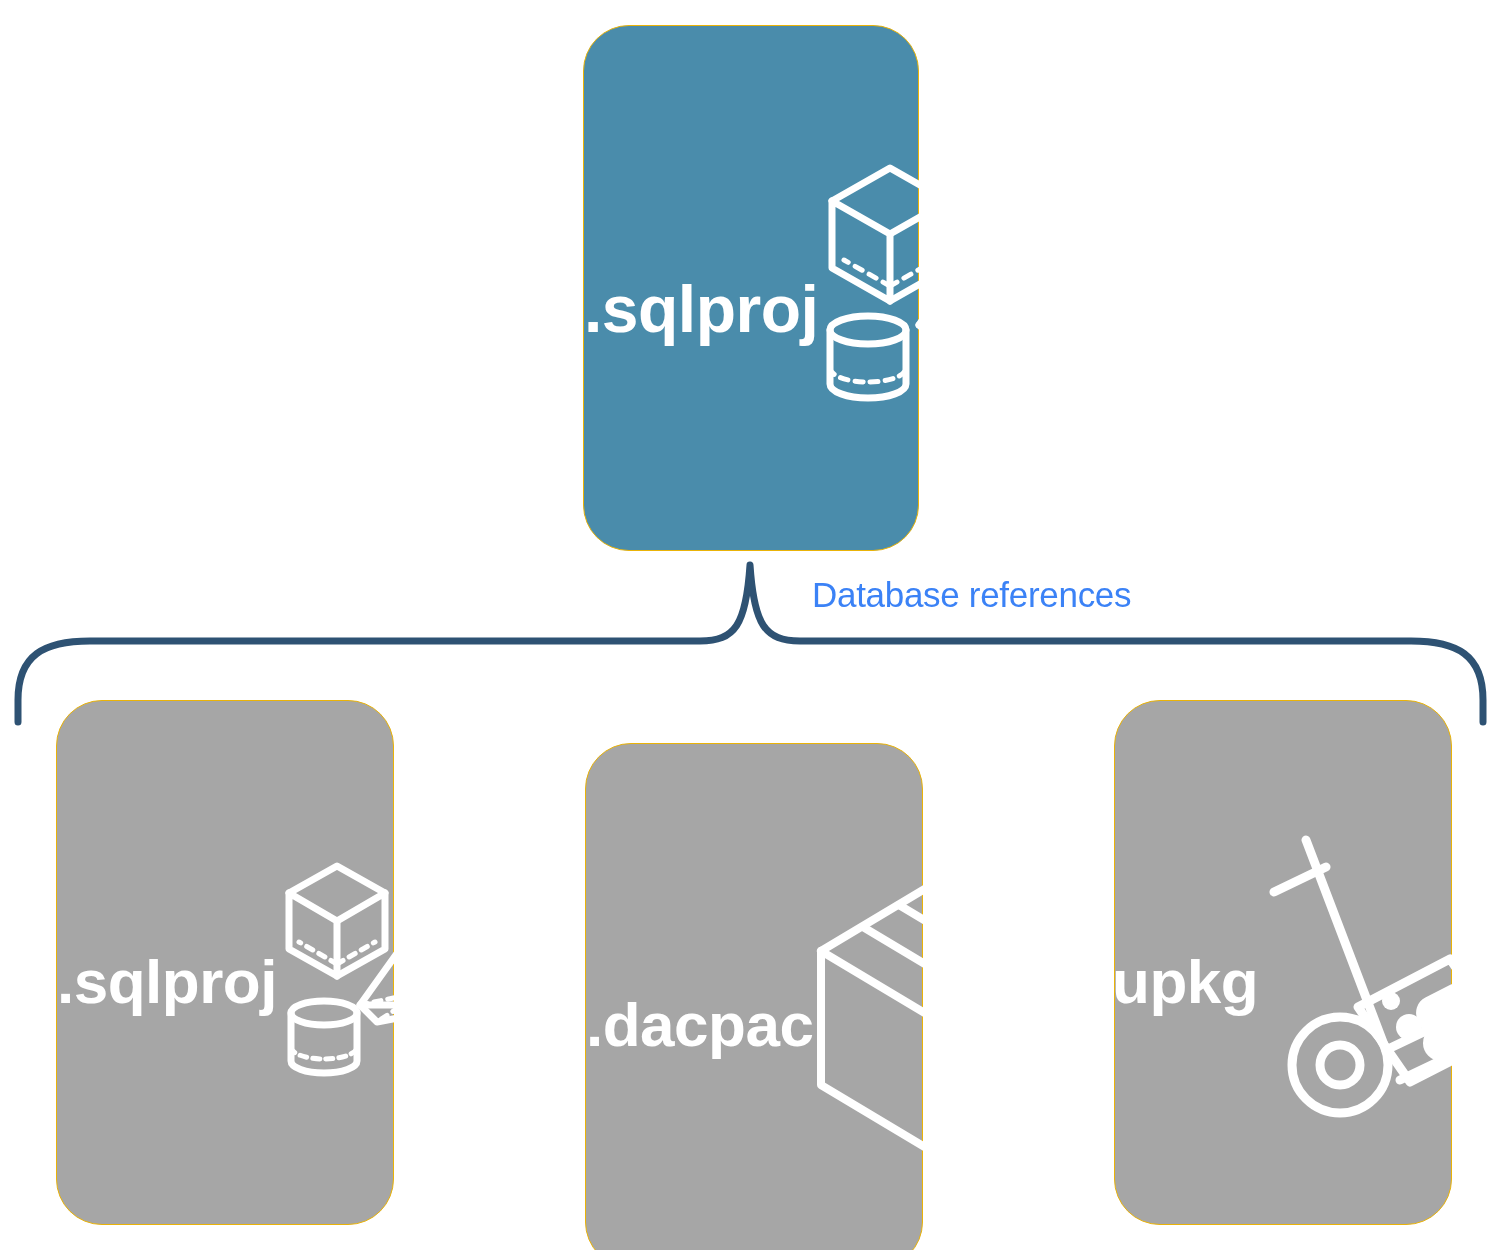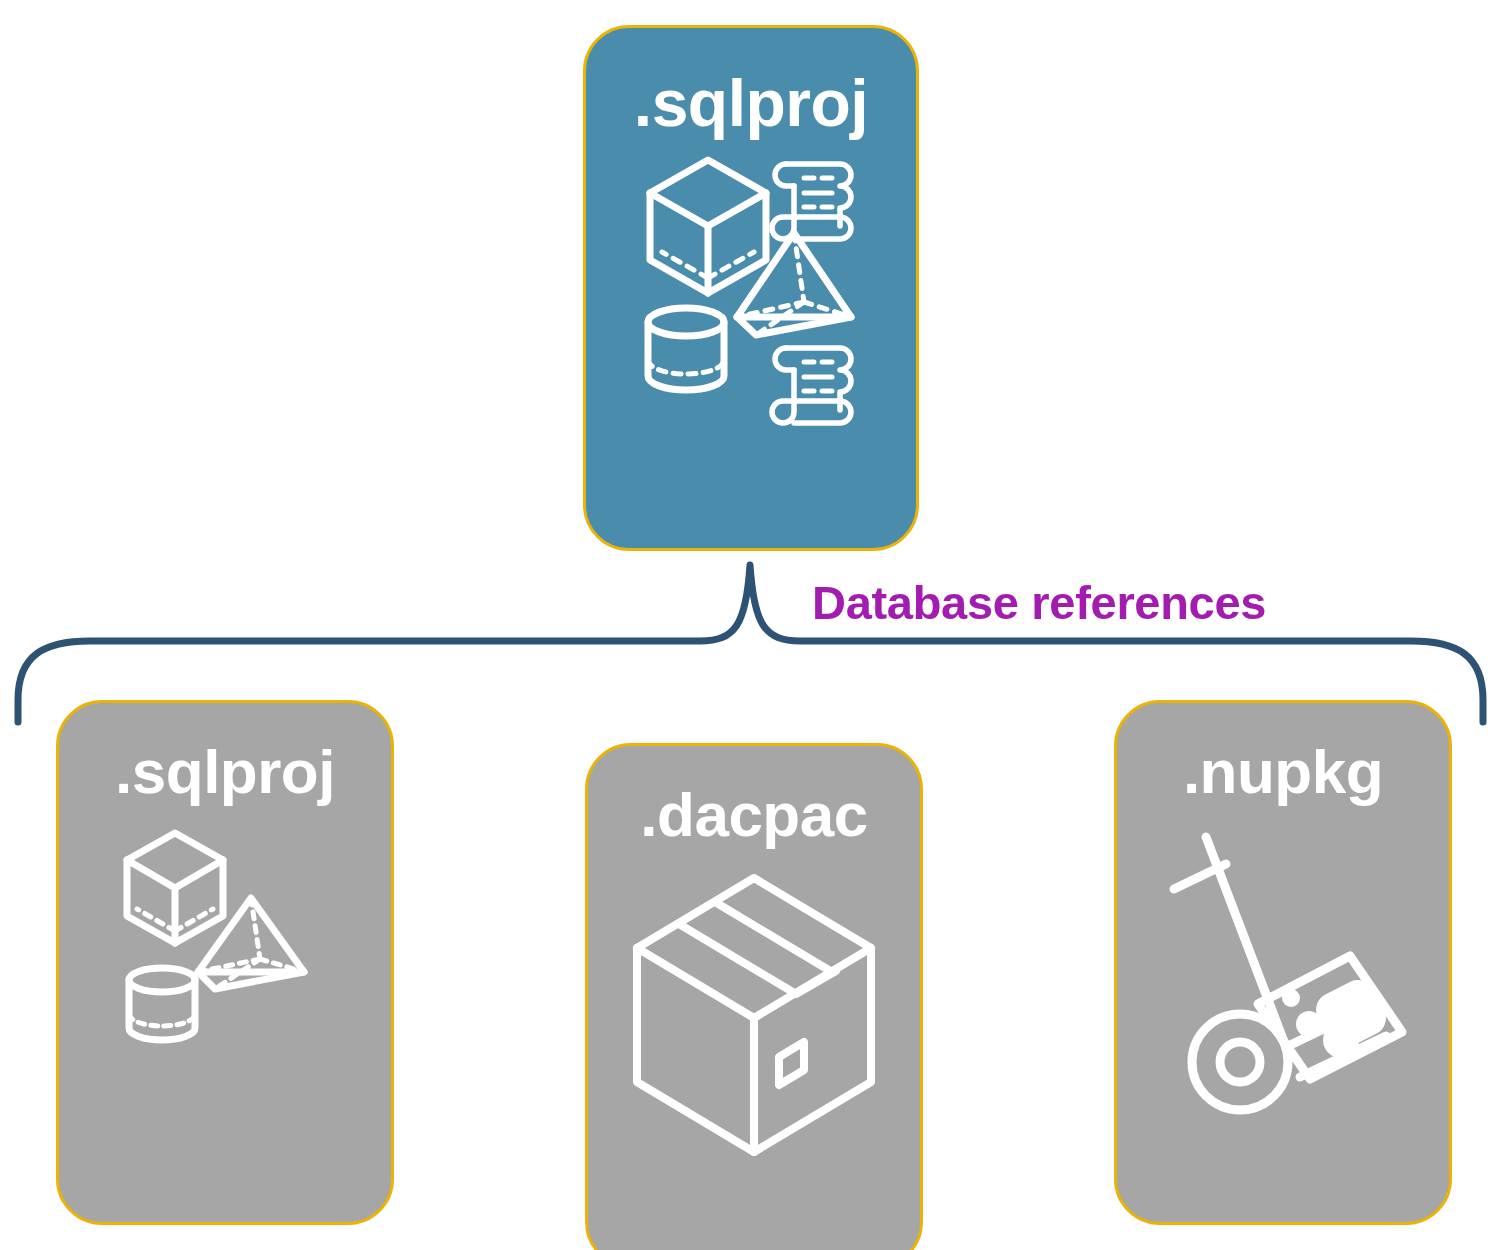--- a/index.html
+++ b/index.html
@@ -16,23 +16,22 @@
     position: relative;
     width: 1500px;
     height: 1250px;
     background: #ffffff;
     overflow: hidden;
   }
   .node {
     position: absolute;
     box-sizing: border-box;
     border-radius: 46px;
-    border: 3px solid #eab308;
+    border: 1px solid #eab308;
     display: flex;
-    flex-direction: column;
     align-items: center;
   }
   .node-title {
     font-weight: 700;
     color: #ffffff;
     letter-spacing: -0.5px;
     line-height: 1;
     user-select: none;
     white-space: nowrap;
   }
@@ -60,43 +59,43 @@
     width: 338px;
     height: 525px;
     background: #A6A6A6;
   }
   .node.leaf .node-title {
     font-size: 62px;
     margin-top: 38px;
   }
   #node-sqlproj { left: 56px; }
   #node-dacpac  { left: 585px; margin-top: 43px; }
-  #node-nupkg   { left: 1114px; }
+  #node-nupkg   { left: 1114px; justify-content: center; }
 
   .leaf-icon {
     margin-top: 24px;
     position: relative;
   }
 
   #brace-layer {
     position: absolute;
     left: 0;
     top: 0;
     width: 1500px;
     height: 1250px;
     pointer-events: none;
   }
 
   #brace-label {
     position: absolute;
     left: 812px;
     top: 575px;
-    font-size: 47px;
-    font-weight: 700;
-    color: #a21caf;
+    font-size: 35px;
+    font-weight: 400;
+    color: #3b82f6;
     letter-spacing: -0.3px;
     white-space: nowrap;
     user-select: none;
   }
 
   svg { display: block; overflow: visible; }
 </style>
 </head>
 <body>
 

